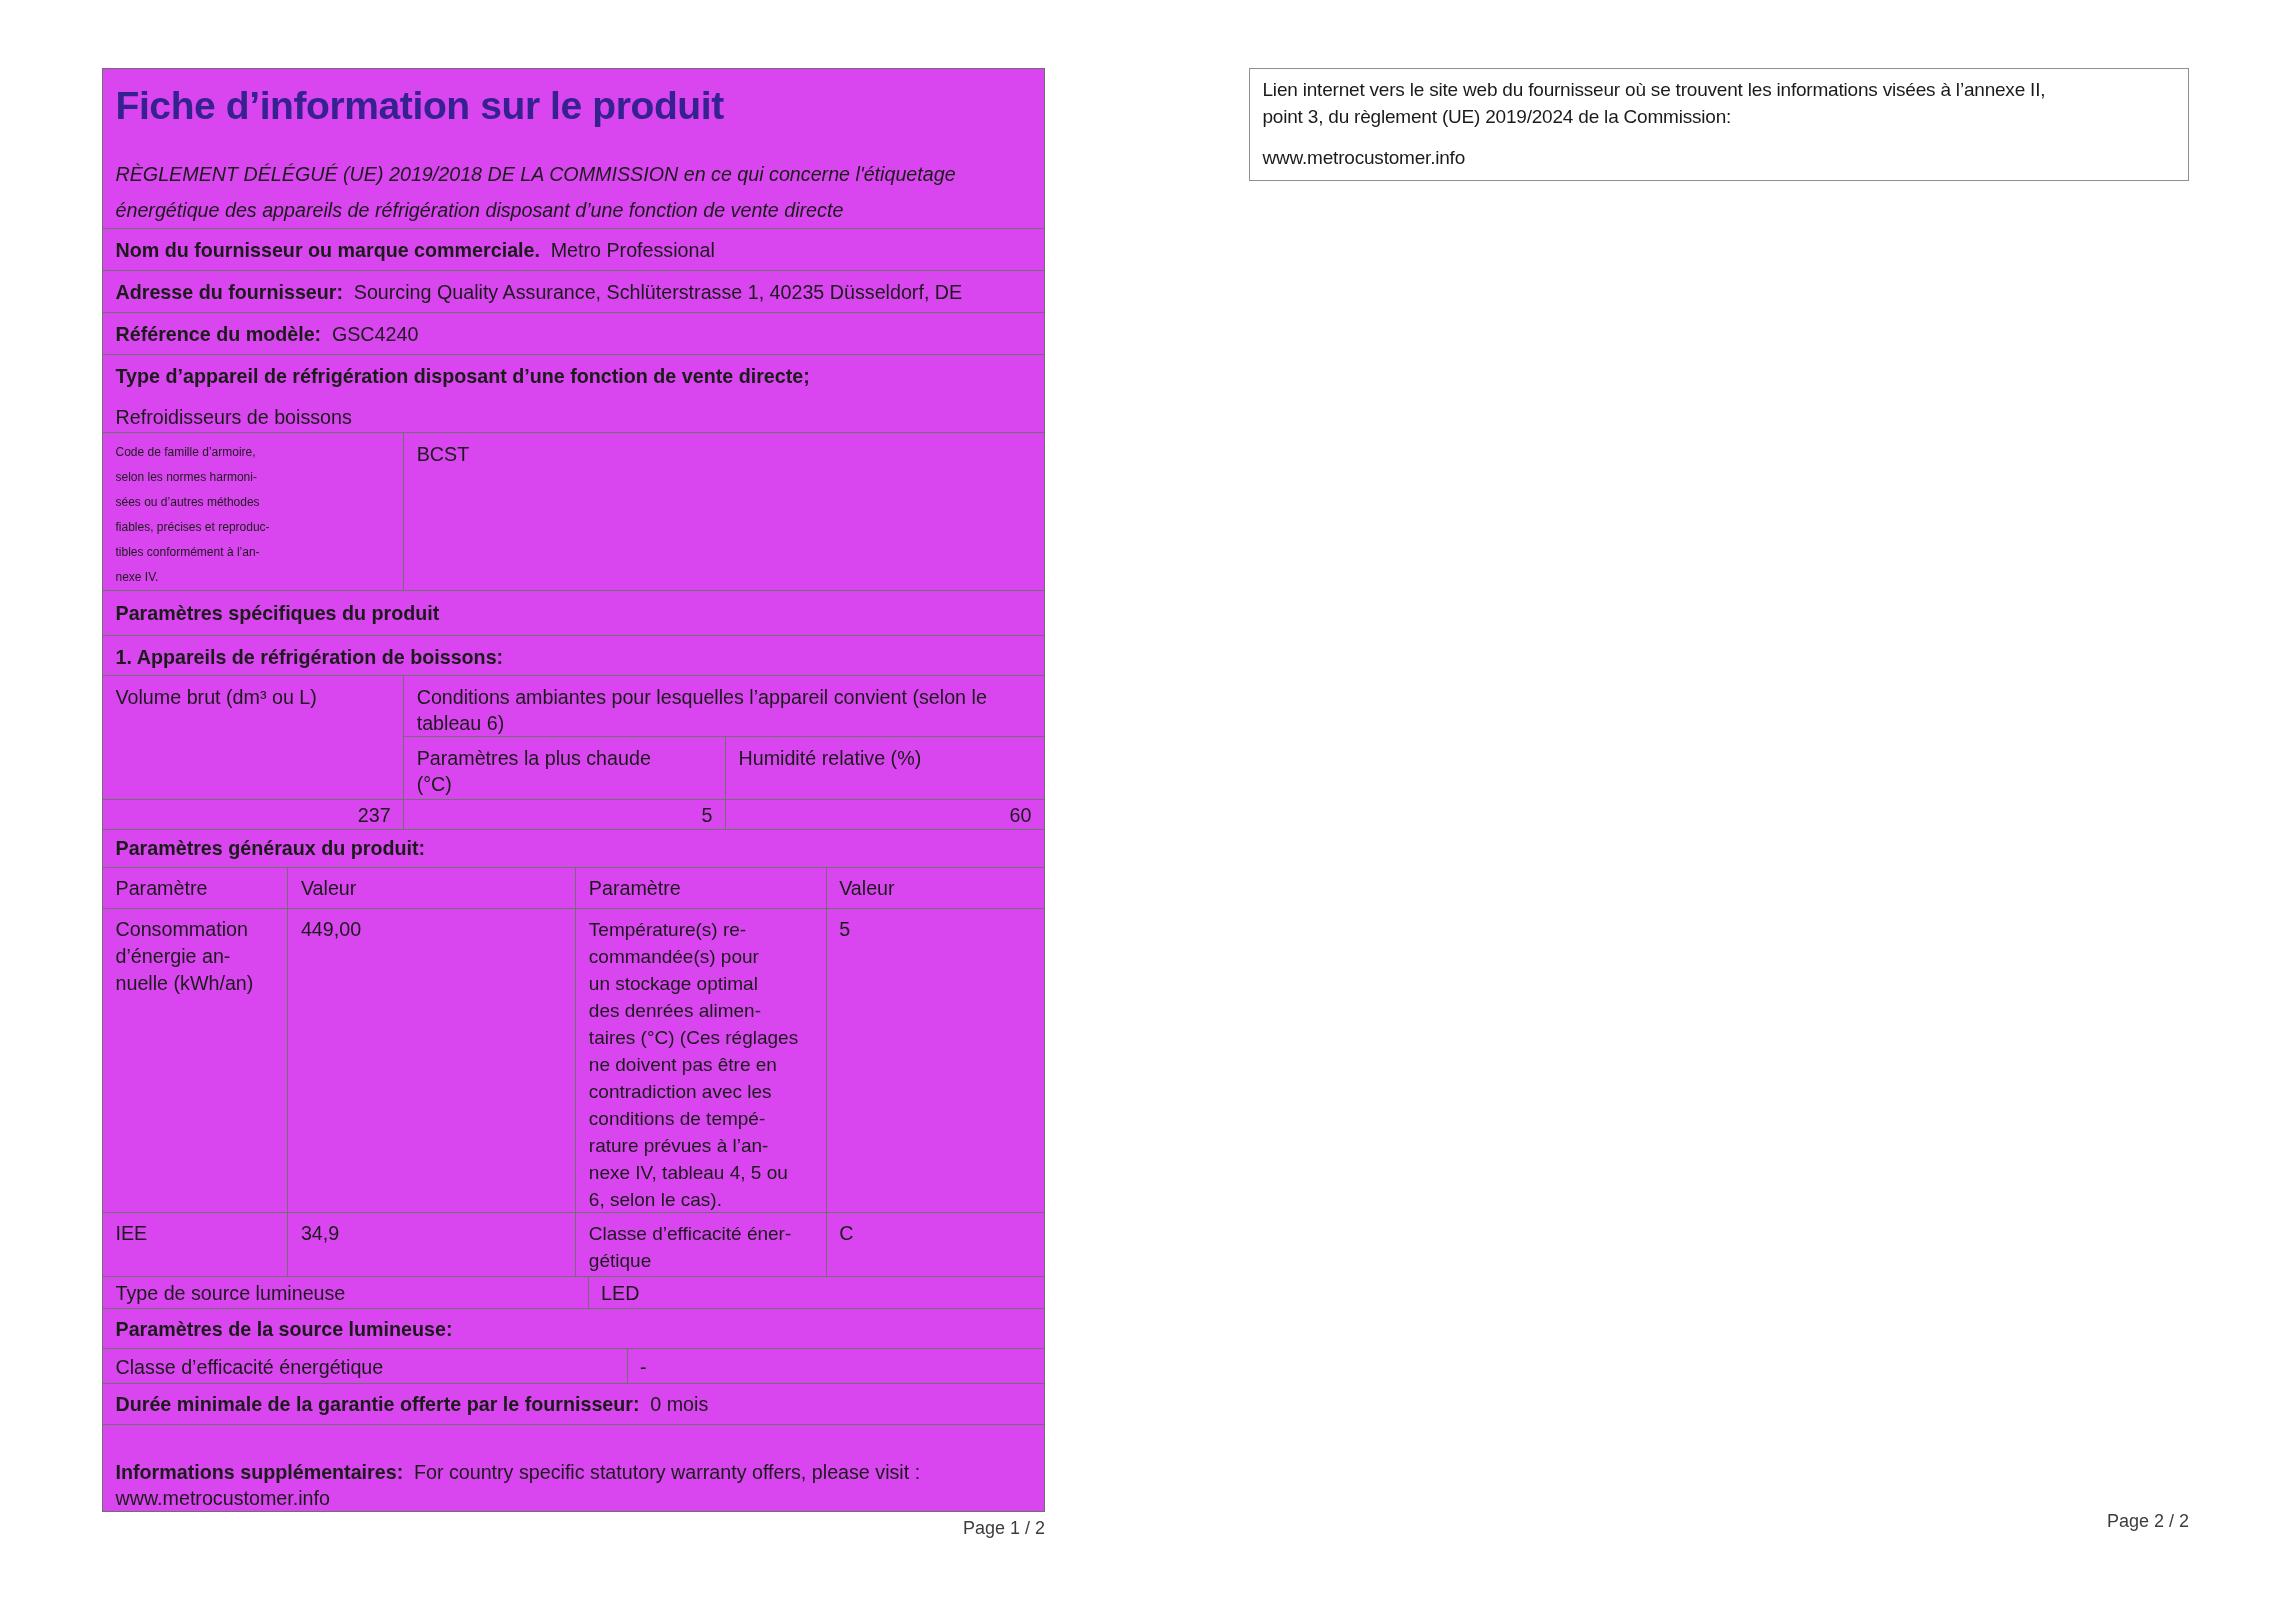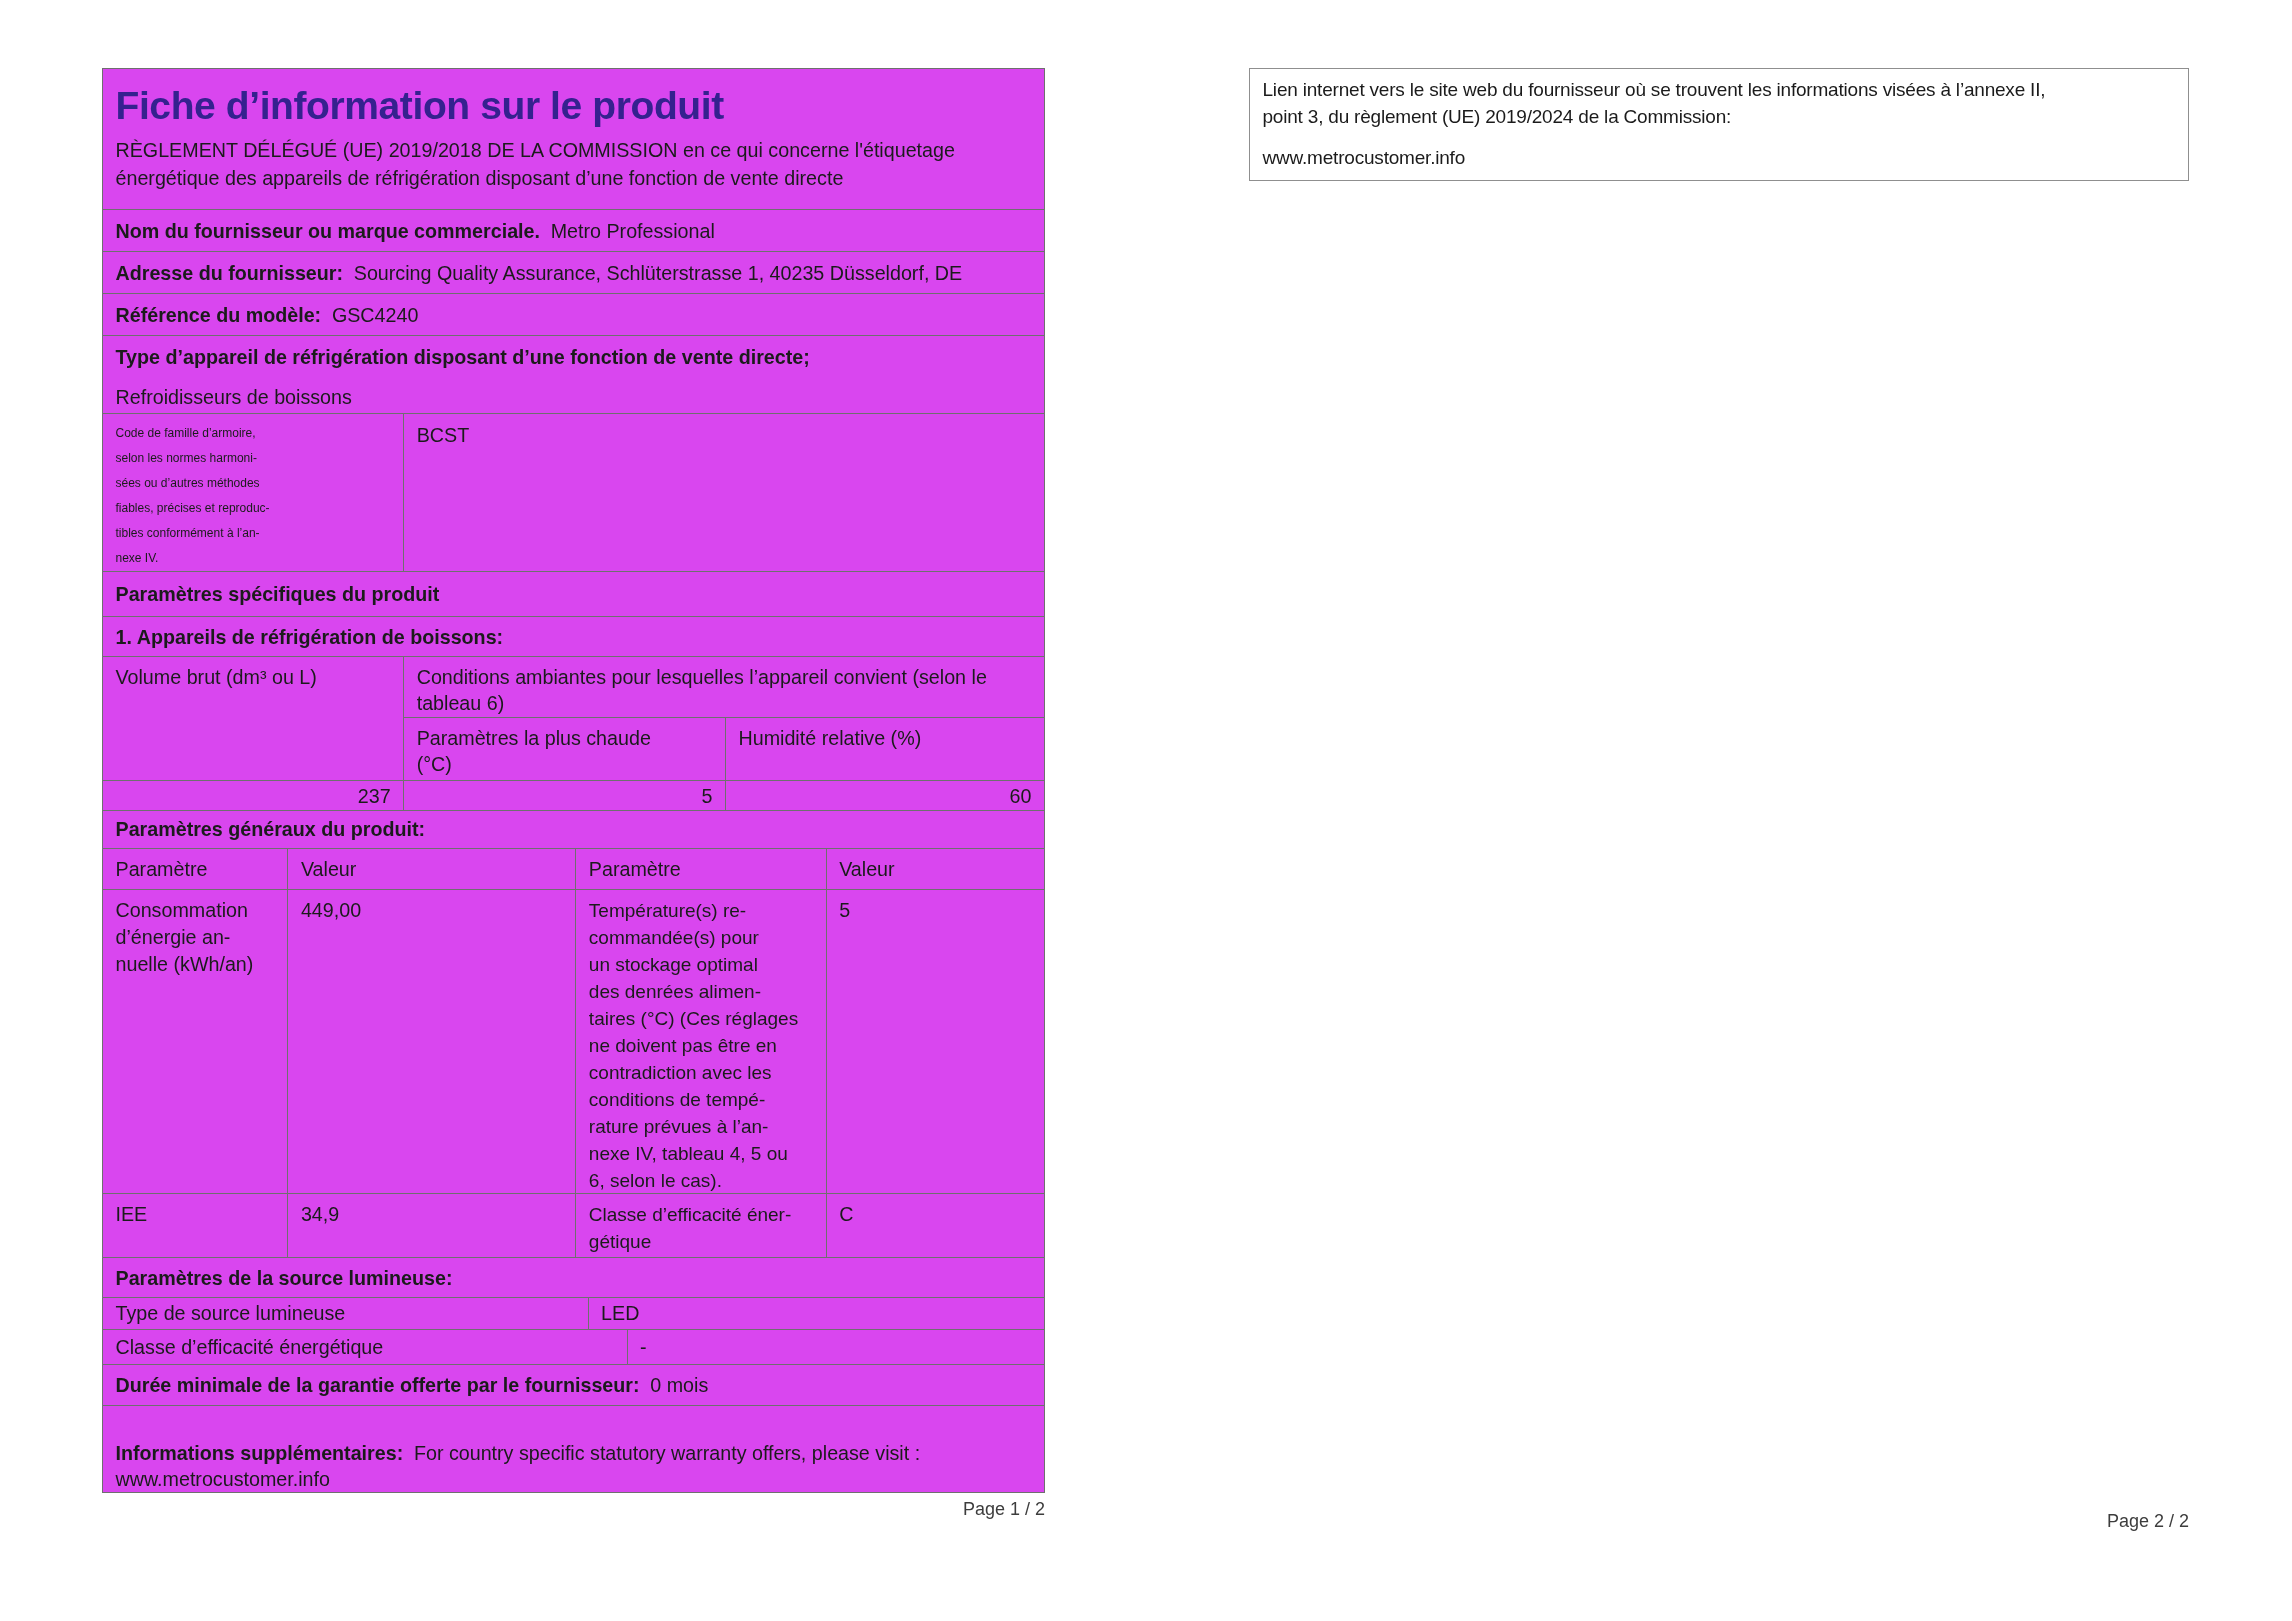--- a/index.html
+++ b/index.html
@@ -18,21 +18,21 @@
   .v{margin-left:10.7px;}
 
   
   .p1{position:absolute;left:102px;top:68px;width:943px;}
   .tbl{width:100%;border:1.8px solid var(--border);background:#d946ef;}
   .blk{border-top:1.8px solid var(--border);font-size:19.7px;line-height:26px;padding:8px 12.5px 0 12.5px;}
   .blk:first-child{border-top:none;}
 
   .h-title{min-height:140px;padding-top:14.3px;}
   .doc-title{font-size:39px;line-height:45px;font-weight:bold;color:var(--title);letter-spacing:-0.4px;}
-  .doc-sub{margin-top:8px;font-size:19.7px;line-height:28px;}
+  .doc-sub{margin-top:28px;font-size:19.7px;line-height:36px;font-style:italic;}
 
   .h-kv47{min-height:42px;}
   .h-usage{min-height:33px;padding:0;}
   .h-type{min-height:78px;}
   .type-val{margin-top:14.3px;}
   .h-code{min-height:158px;padding:0;}
   .h-spec{min-height:45px;padding-top:9px;}
   .h-appareils{min-height:40px;padding-top:7.2px;}
   .h-generaux{min-height:38px;padding-top:5.4px;}
   .h-lumineuse{min-height:40px;padding-top:7.2px;}
@@ -166,26 +166,26 @@
 6, selon le cas).</div>
       <div class="bt bl">5</div>
 
       <div class="bt">IEE</div>
       <div class="bt bl">34,9</div>
       <div class="bt bl pre narrow">Classe d’efficacité éner-
 gétique</div>
       <div class="bt bl">C</div>
     </div>
 
-    <div class="blk h-lumineuse b">Paramètres de la source lumineuse:</div>
-
     <div class="blk light-row grid2 g-light">
       <div class="light-cell">Type de source lumineuse</div>
       <div class="light-cell bl">LED</div>
     </div>
+
+    <div class="blk h-lumineuse b">Paramètres de la source lumineuse:</div>
 
     <div class="blk light-row light-row2 grid2 g-light">
       <div class="light-cell light-cell2">Classe d’efficacité énergétique</div>
       <div class="light-cell light-cell2 bl">-</div>
     </div>
 
     <div class="blk h-duree">
       <span class="b">Durée minimale de la garantie offerte par le fournisseur:</span><span class="v">0 mois</span>
     </div>
 

